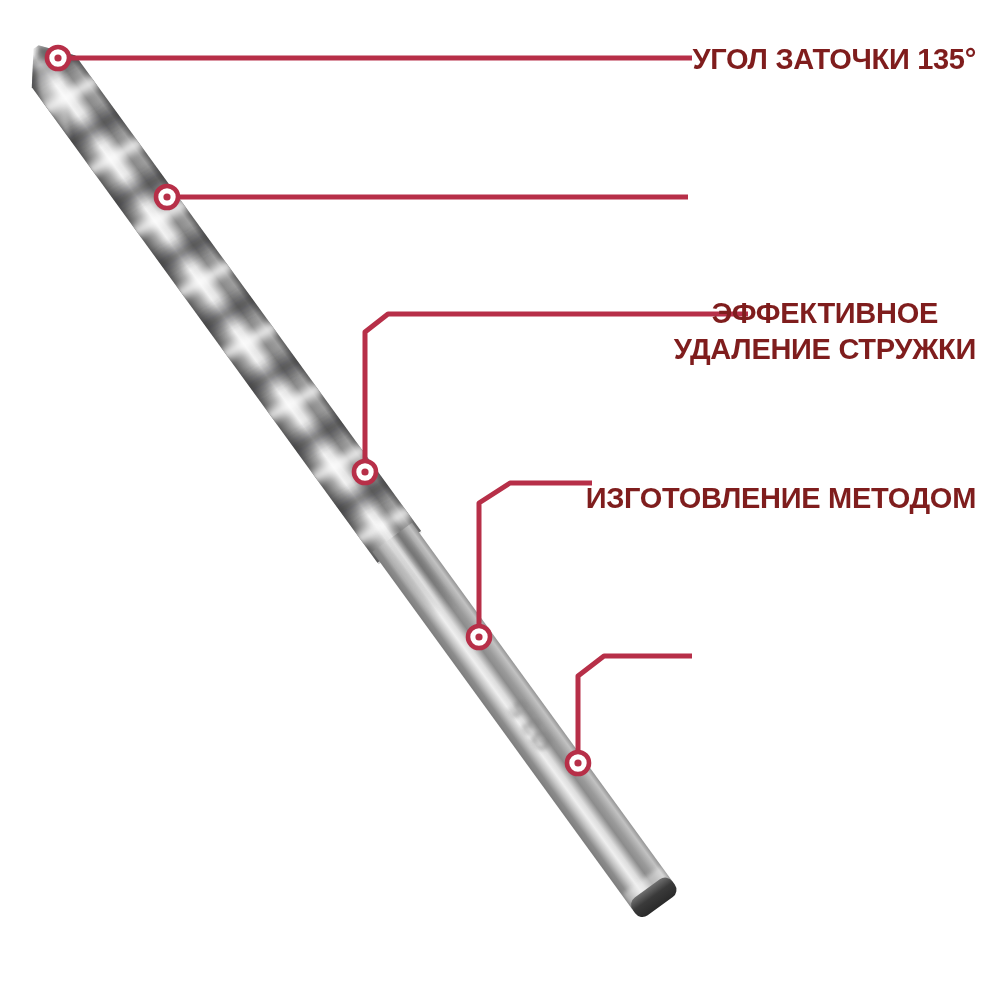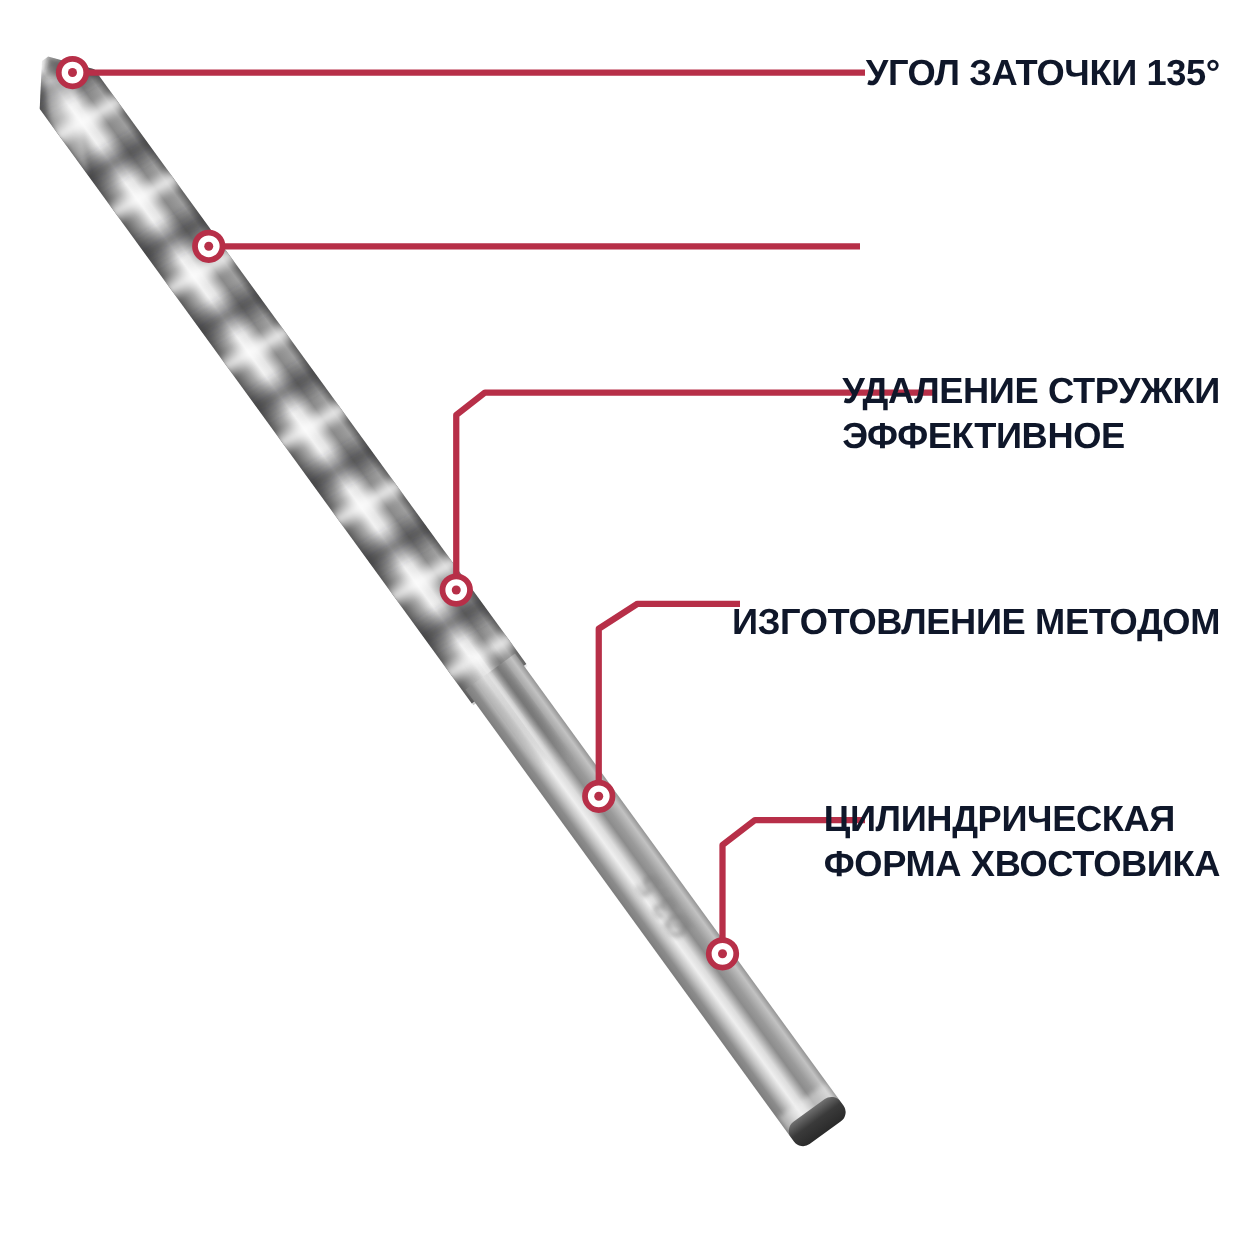--- a/index.html
+++ b/index.html
@@ -8,22 +8,22 @@
     background: #ffffff;
     position: relative;
     overflow: hidden;
     font-family: "Liberation Sans", sans-serif;
   }
   .stage { position: absolute; inset: 0; }
   svg.art { position: absolute; left: 0; top: 0; }
   .callout-label {
     position: absolute;
     right: 24px;
-    text-align: left;
-    color: #0f172a;
+    text-align: center;
+    color: #7f1d1d;
     font-weight: 700;
     font-size: 29px;
     line-height: 36px;
     letter-spacing: -0.3px;
     white-space: nowrap;
     text-transform: uppercase;
   }
   .callout-label .line { display: block; }
 </style>
 </head>
@@ -132,26 +132,22 @@
       <circle cx="578" cy="763" r="3.6"></circle>
     </g>
   </svg>
 
   <div class="callout-label" style="top:41px">
     <span class="line">УГОЛ ЗАТОЧКИ 135°</span>
   </div>
 
 
   <div class="callout-label" style="top:295px">
+    <span class="line">ЭФФЕКТИВНОЕ</span>
     <span class="line">УДАЛЕНИЕ СТРУЖКИ</span>
-    <span class="line">ЭФФЕКТИВНОЕ</span>
   </div>
 
   <div class="callout-label" style="top:480px">
     <span class="line">ИЗГОТОВЛЕНИЕ МЕТОДОМ</span>
   </div>
 
-  <div class="callout-label" style="top:638px">
-    <span class="line">ЦИЛИНДРИЧЕСКАЯ</span>
-    <span class="line">ФОРМА ХВОСТОВИКА</span>
-  </div>
 
 </div>
 
 </body></html>

